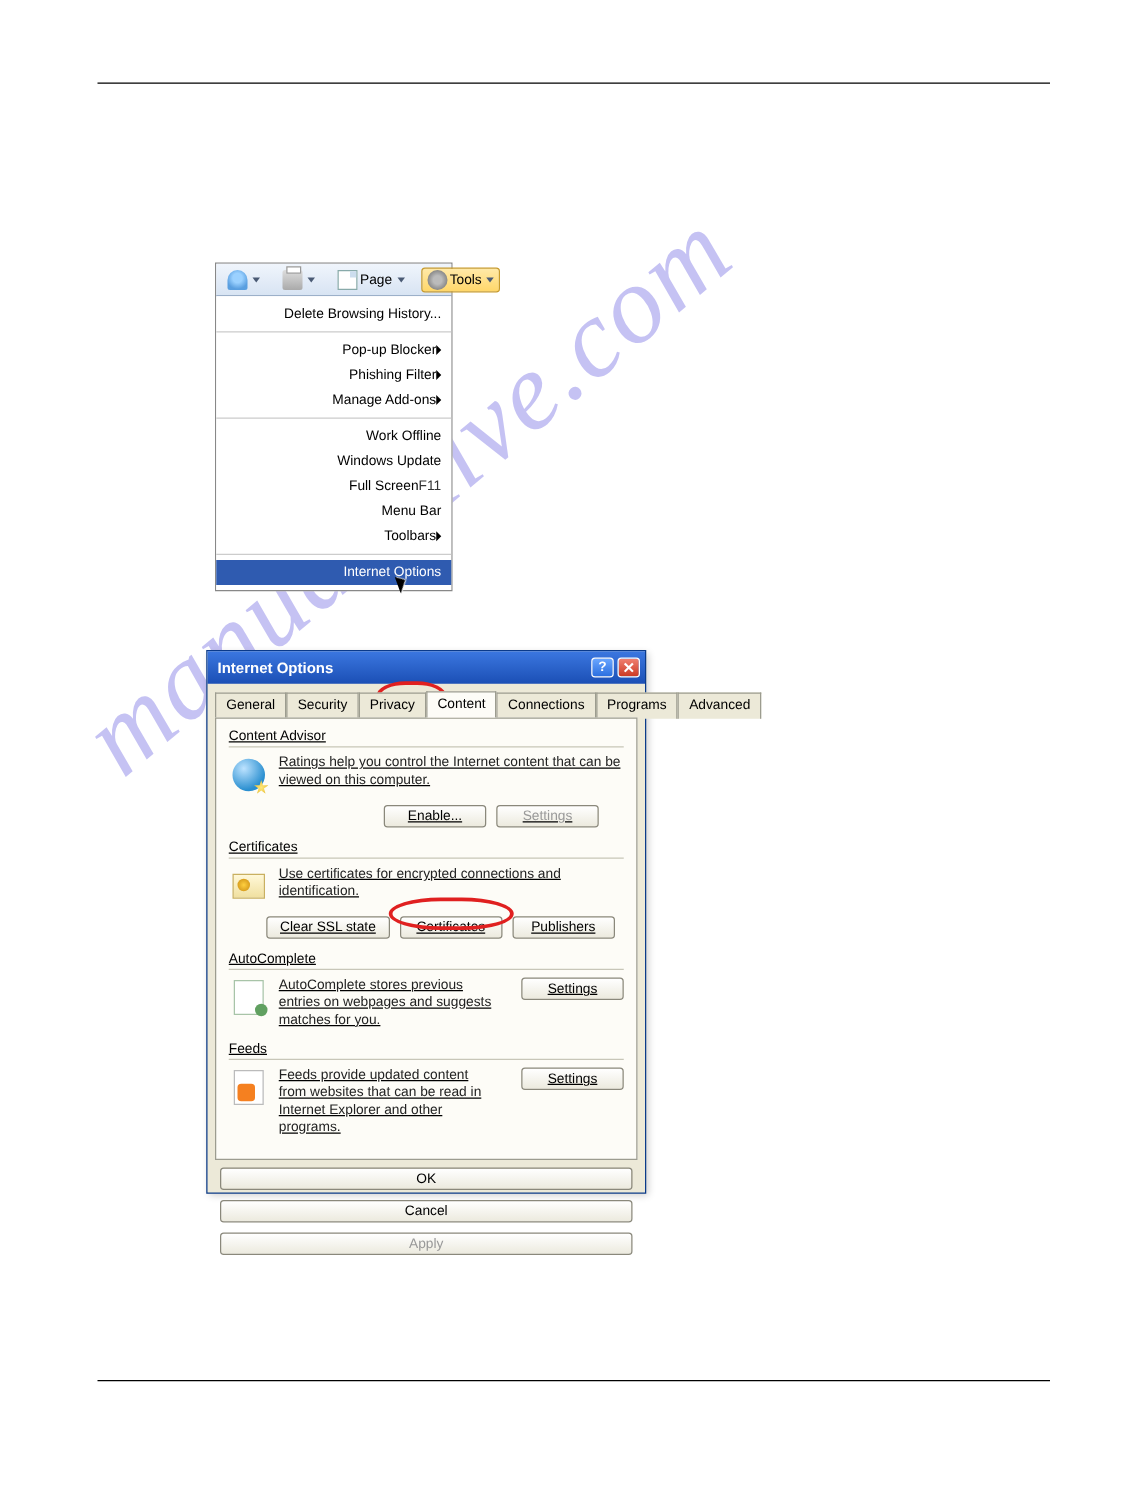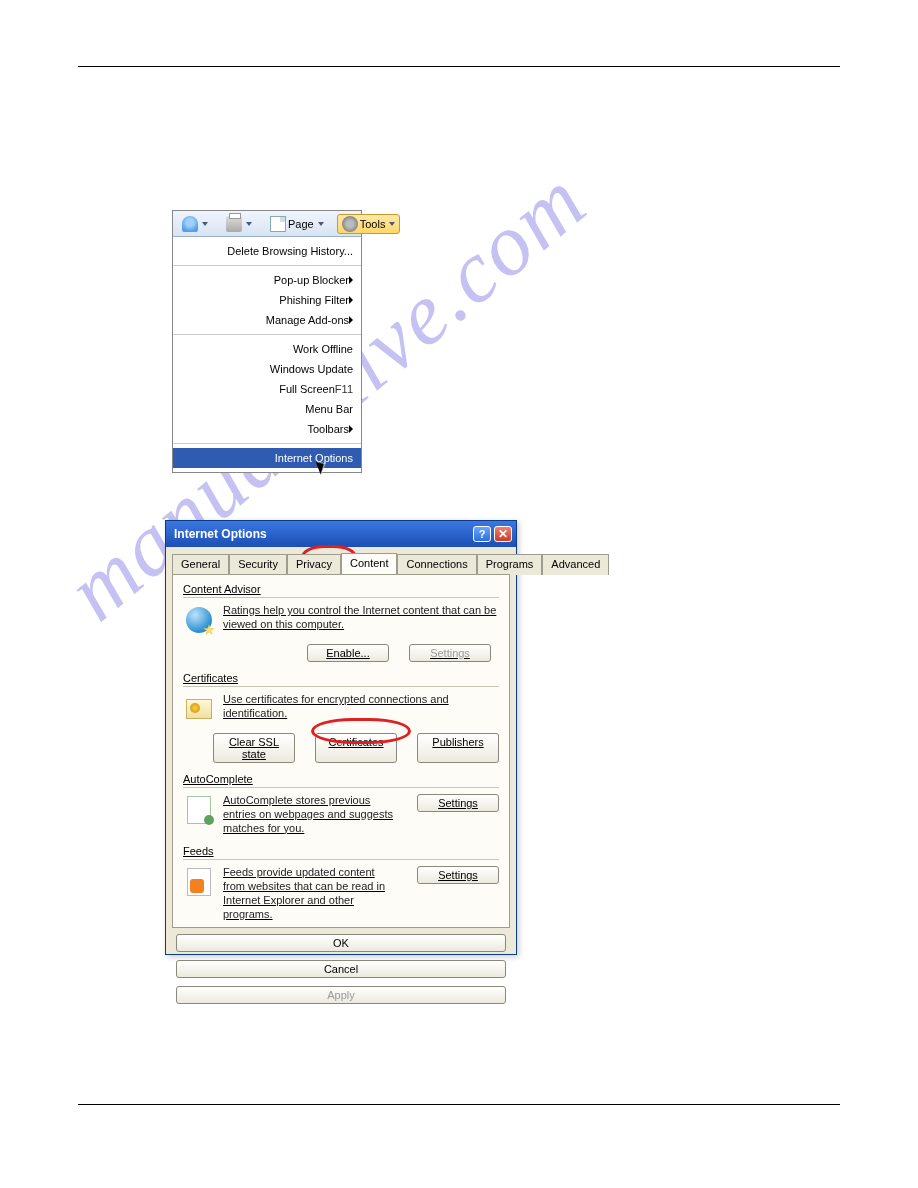--- a/index.html
+++ b/index.html
@@ -152,21 +152,21 @@
 
   .desc{font-size:11px;line-height:1.25;color:#222;}
   .btn{
     min-width:82px;padding:2px 10px;
     background:linear-gradient(#fff,#eceade);
     border:1px solid #8a887b;border-radius:3px;
     font-size:11px;text-align:center;
     cursor:default;
   }
   .btn.disabled{color:#999;}
-  .btn-row{display:flex;gap:20px;justify-content:flex-start;margin-top:8px;}
+  .btn-row{display:flex;gap:8px;justify-content:flex-start;margin-top:8px;}
   .dlg-footer{
     display:flex;gap:8px;justify-content:flex-end;
     padding:0 10px 8px;
     flex-direction:column;
   }
 </style>
 </head>
 <body>
 
 <div class="page-rule-top"></div>

